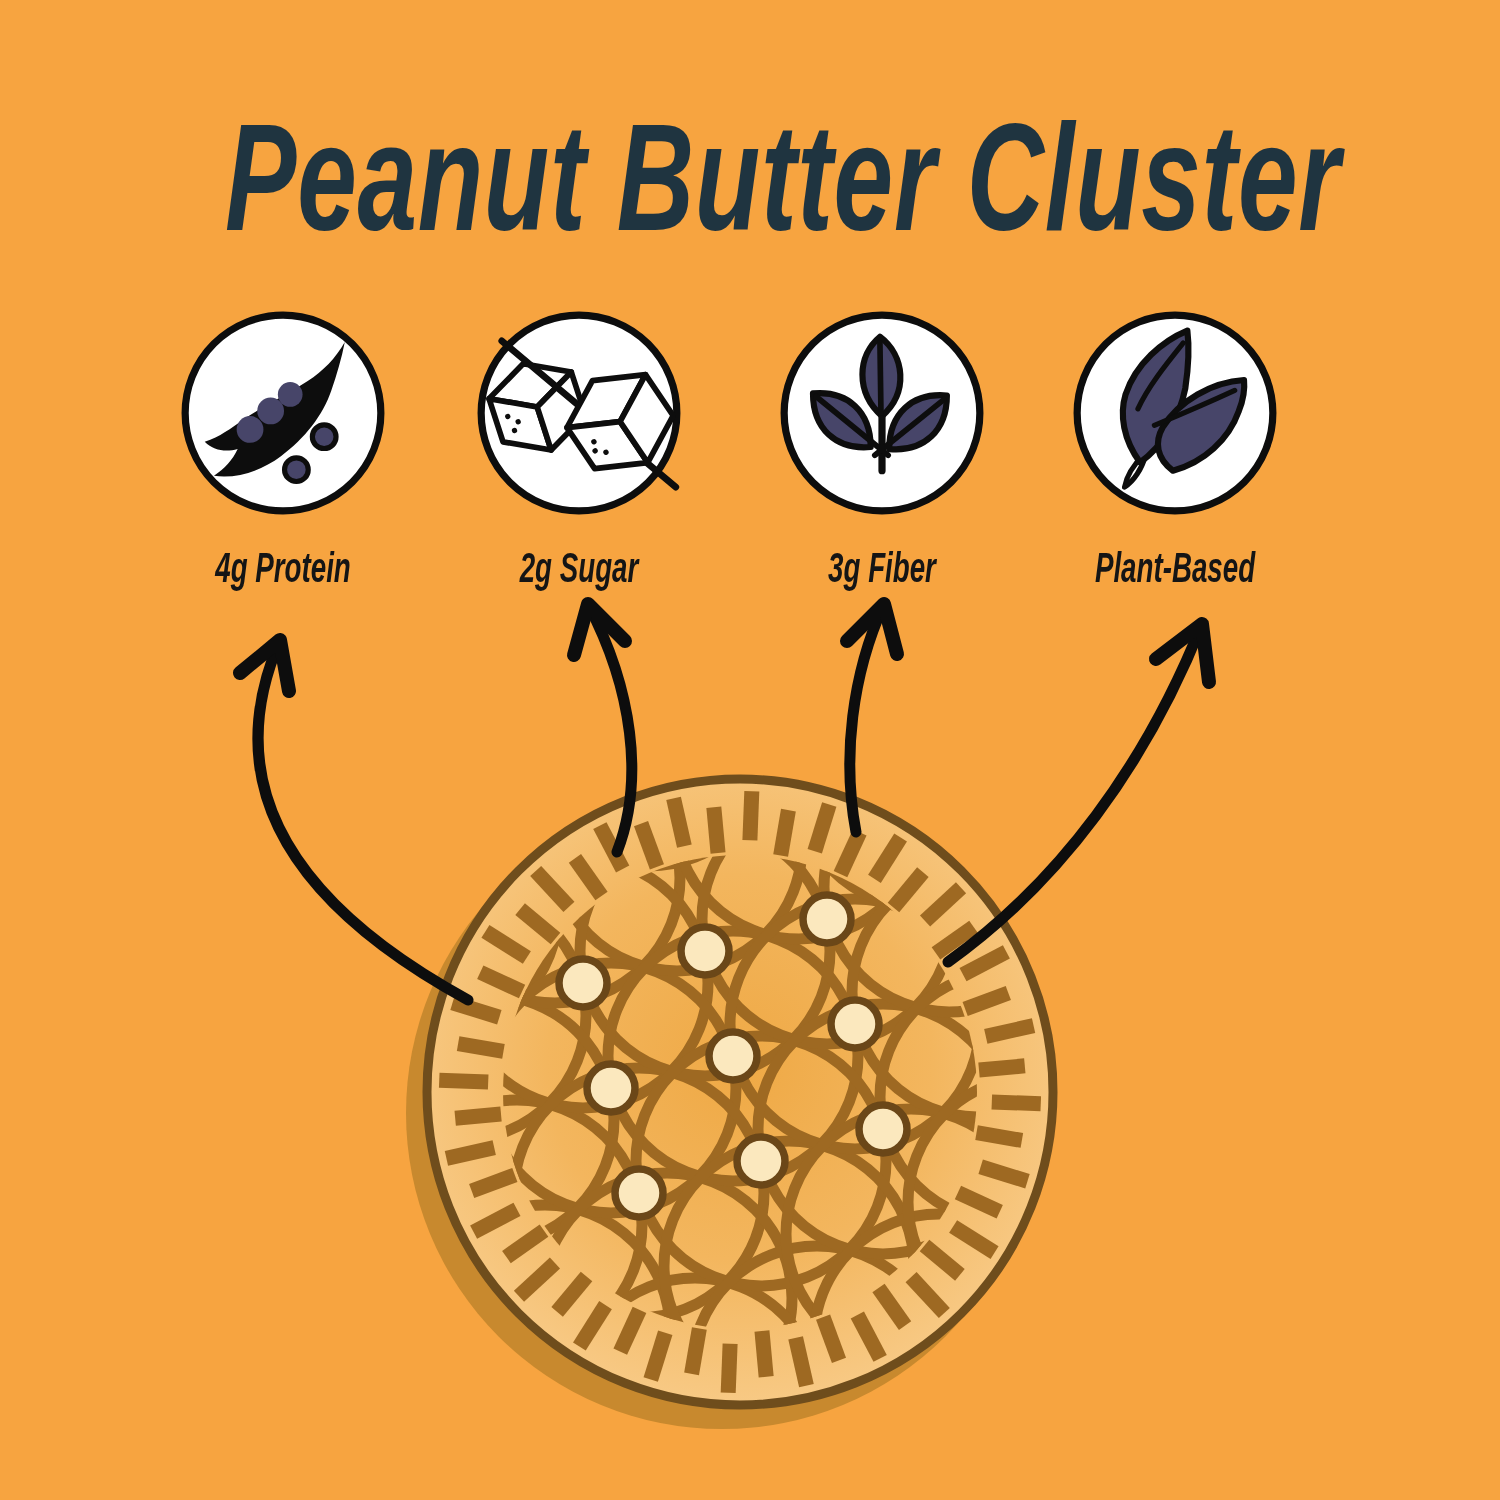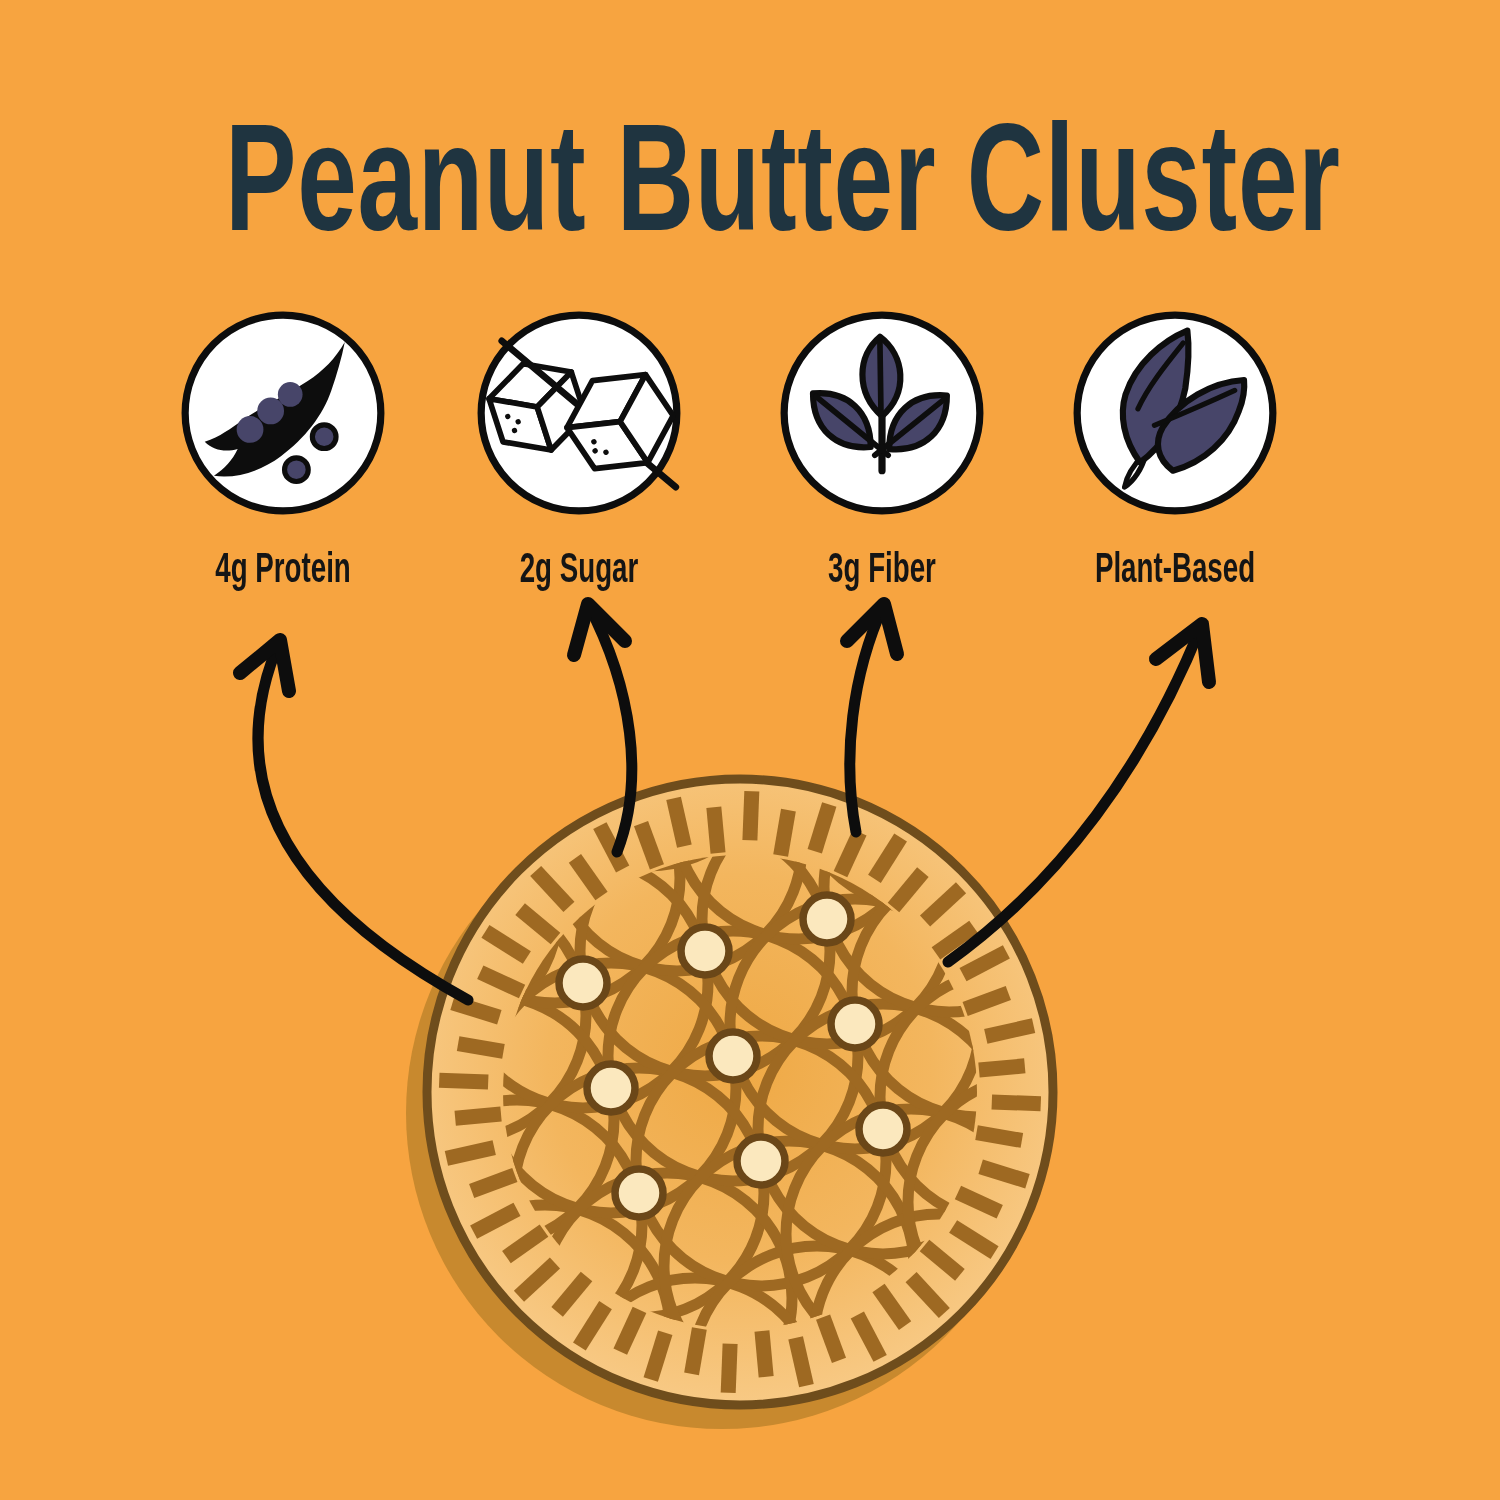--- a/index.html
+++ b/index.html
@@ -1,19 +1,20 @@
 <!DOCTYPE html>
 <html style="--background: #F7A440; --title_text: #1F3440; --label_text: #151515; --icon_fill: #FFFFFF; --icon_outline: #0D0D0D; --accent_purple: #474569; --arrow: #0D0D0D; --cookie_center: #EFA945; --cookie_mid: #F3B65E; --cookie_edge: #F8CB88; --cookie_outline: #6F4D1C; --cookie_pattern: #9E6922; --cookie_shadow: #C8892E; --peanut_dot_fill: #FBE8BE; --peanut_dot_ring: #6B4718;"><head>
 <meta charset="utf-8">
 <style>
   html,body{margin:0;padding:0;background:var(--background,#F7A440);}
   .canvas{
     position:relative;width:1500px;height:1435px;overflow:hidden;
     background:var(--background,#F7A440);
     font-family:"Liberation Sans", sans-serif;
+    font-style:italic;
   }
   .title{
     position:absolute;top:100px;left:0;width:1500px;
     text-align:center;font-size:153px;font-weight:bold;line-height:1;
     color:var(--title_text,#1F3440);
     transform:scaleX(.70);transform-origin:50% 50%;
     white-space:nowrap;letter-spacing:1px;
   }
   .art{position:absolute;left:0;top:0;width:1500px;height:1500px;}
   .arrow-line{stroke:var(--arrow,#0D0D0D);stroke-width:11;fill:none;stroke-linecap:round;}

